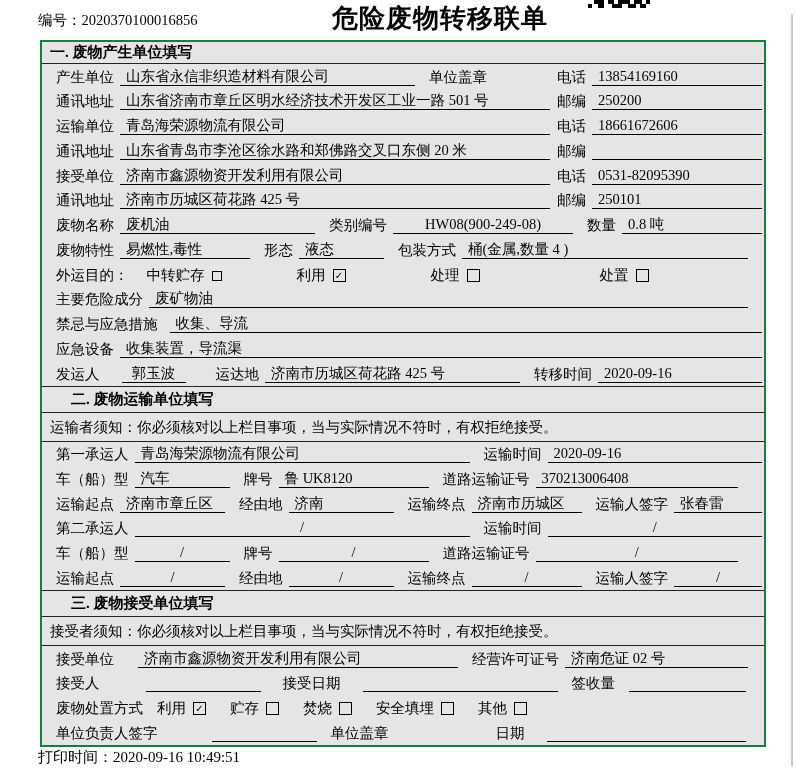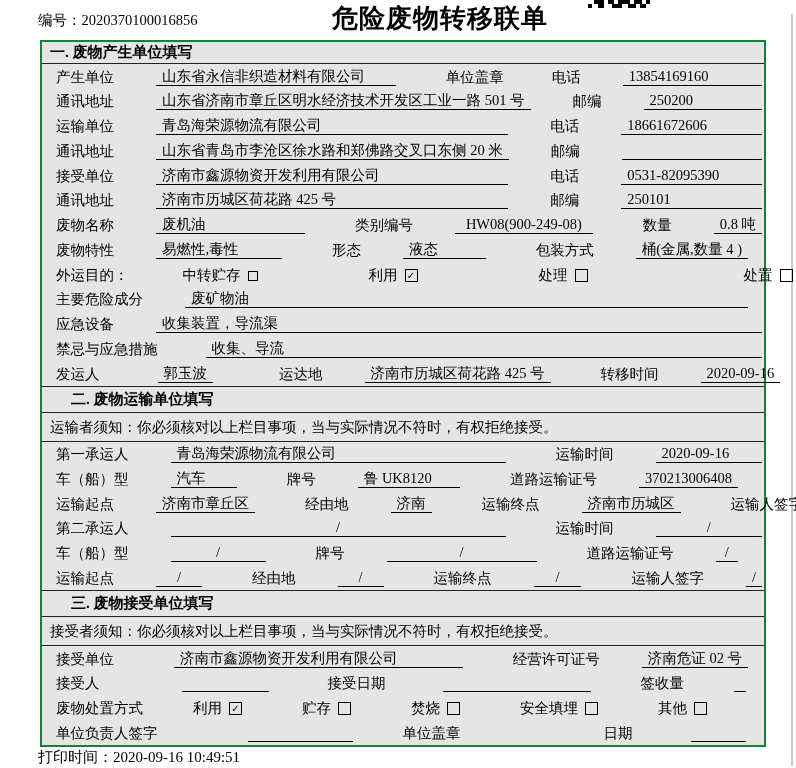--- a/index.html
+++ b/index.html
@@ -13,21 +13,21 @@
   #edge-line{position:absolute;left:791px;top:14px;width:2px;height:752px;background:#cbcbcb;}
   #form{
     position:absolute;left:32px;top:40px;width:722px;height:703px;
     border:2px solid #15803d;display:flex;flex-direction:column;font-size:14.5px;
     background:#e5e5e5;
     margin-left:8px;
   }
   .sec{font-weight:bold;font-size:15px;flex:0 0 21px;line-height:21px;padding-left:8px;border-bottom:1px solid #222;white-space:nowrap;}
   .sec.bt{border-top:1px solid #222;flex:0 0 25px;line-height:25px;padding-left:29px;}
   .note{flex:0 0 28px;line-height:28px;padding-left:8px;border-bottom:1px solid #222;white-space:nowrap;}
-  .row{display:flex;align-items:flex-end;flex:1;padding:0 2px 3px 8px;min-height:0;gap:36px;}
+  .row{display:flex;align-items:flex-end;flex:1;padding:0 2px 3px 8px;min-height:0;}
   .lbl{white-space:nowrap;padding:0 6px;line-height:18px;}
   .val{border-bottom:1px solid #000;white-space:nowrap;padding:0 6px;line-height:18px;min-height:18px;box-sizing:border-box;}
   .grow{flex:1;}
   .ctr{text-align:center;}
   .mla{margin-left:auto;}
   .w64{width:64px;}  .w85{width:85px;}  .w95{width:95px;}  .w105{width:105px;}
   .w110{width:110px;} .w115{width:115px;} .w130{width:130px;} .w150{width:150px;}
   .w170{width:170px;} .w180{width:180px;} .w195{width:195px;} .w255{width:255px;}
   .w295{width:295px;} .w320{width:320px;} .w335{width:335px;}
   .w430{width:430px;}
@@ -152,27 +152,27 @@
       <span class="box"></span>
     </span>
   </div>
 
   <div class="row">
     <span class="lbl">主要危险成分</span>
     <span class="val grow mr14">废矿物油</span>
   </div>
 
   <div class="row">
+    <span class="lbl">禁忌与应急措施</span>
+    <span class="val grow ml6">收集、导流</span>
+  </div>
+
+  <div class="row">
     <span class="lbl">应急设备</span>
     <span class="val grow">收集装置，导流渠</span>
-  </div>
-
-  <div class="row">
-    <span class="lbl">禁忌与应急措施</span>
-    <span class="val grow ml6">收集、导流</span>
   </div>
 
   <div class="row">
     <span class="lbl">发运人</span>
     <span class="val w64 ctr ml16">郭玉波</span>
     <span class="lbl ml24">运达地</span>
     <span class="val w255">济南市历城区荷花路 425 号</span>
     <span class="lbl ml8">转移时间</span>
     <span class="val grow">2020-09-16</span>
   </div>

